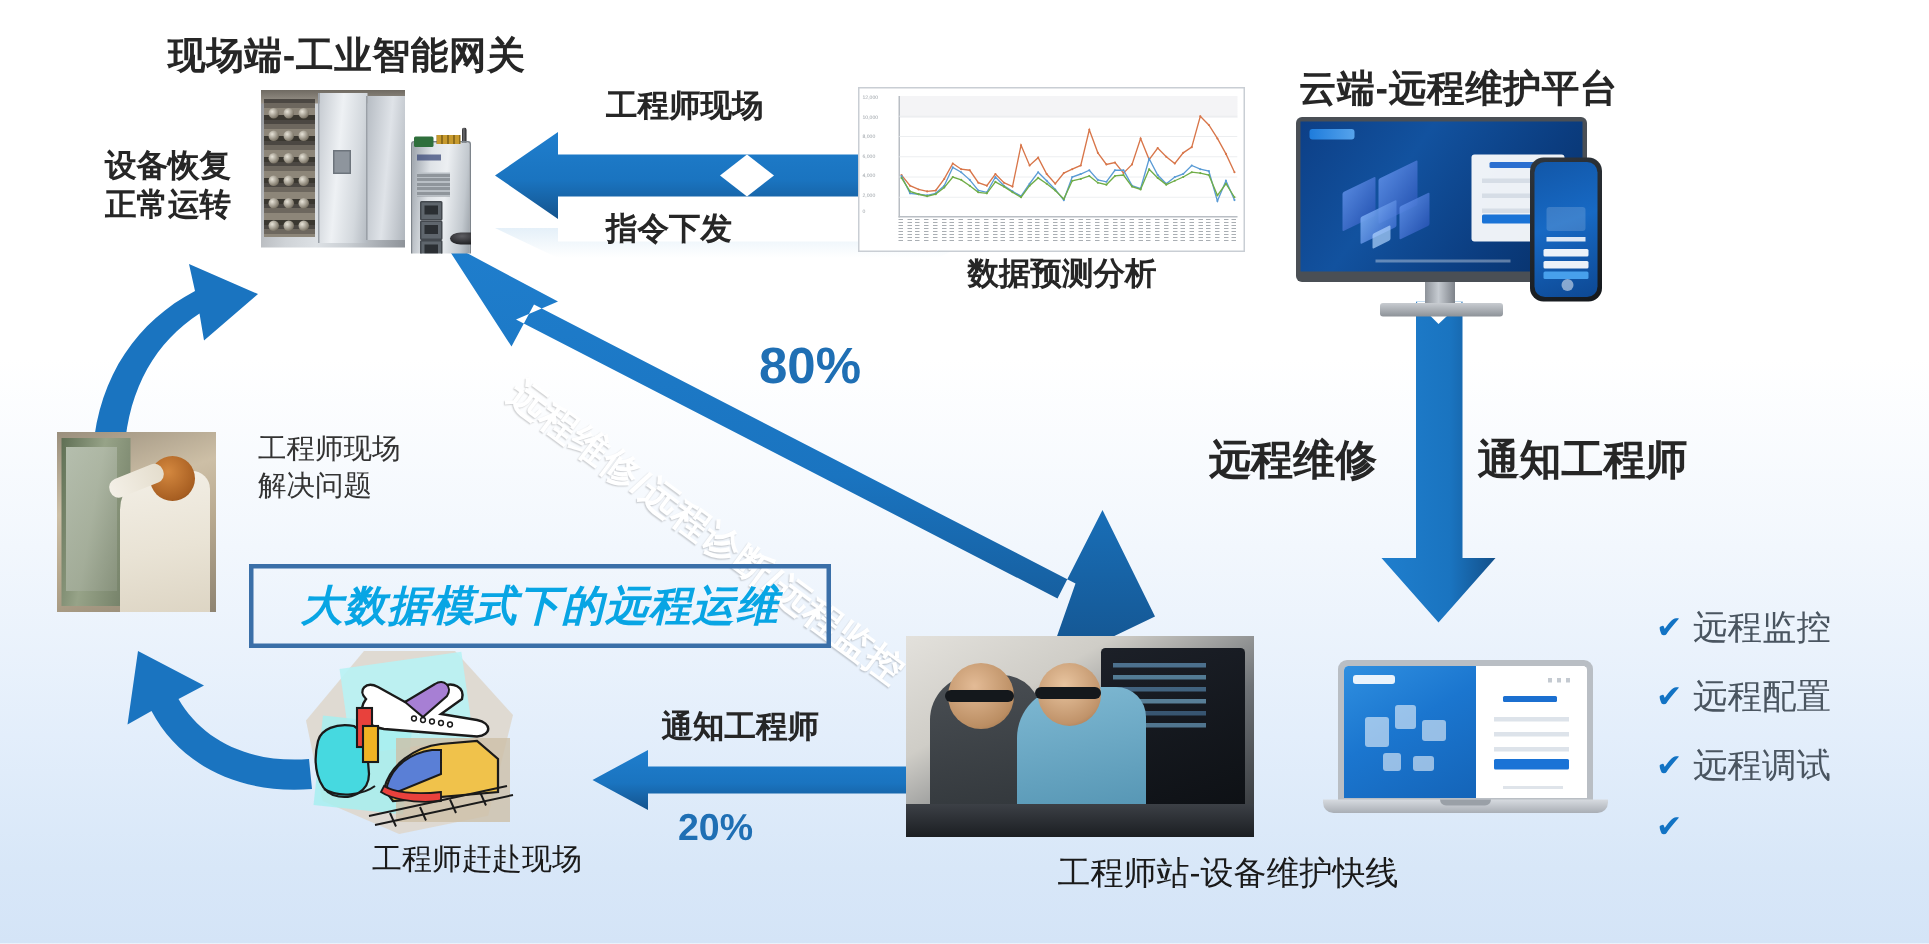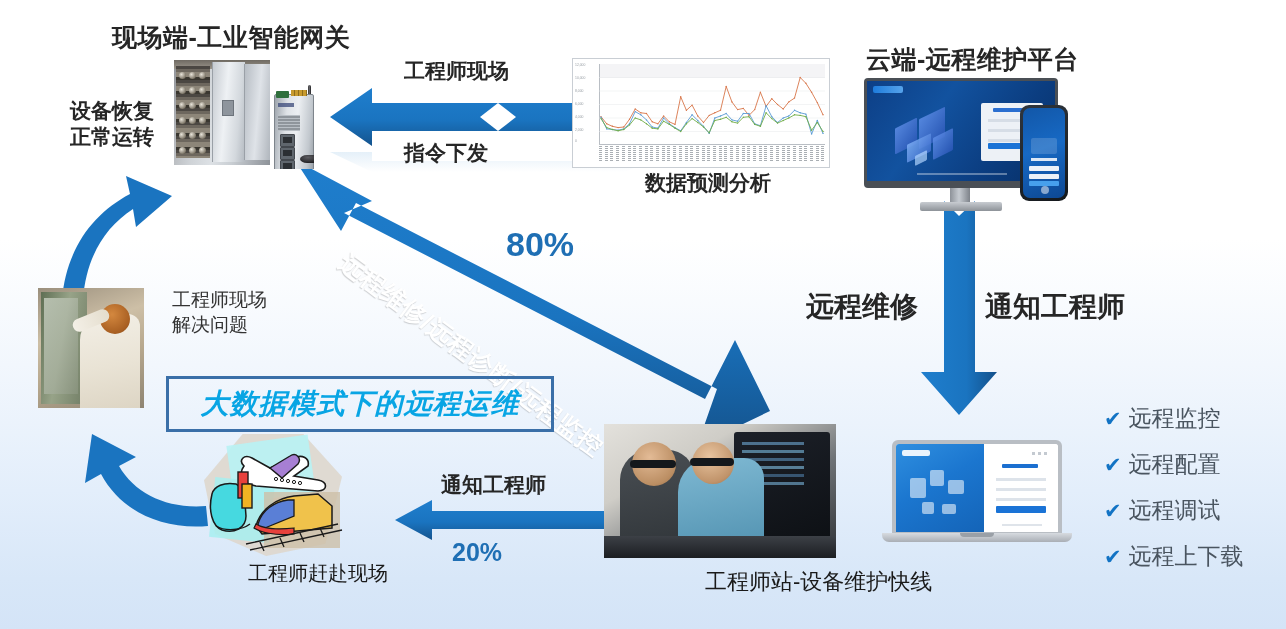--- a/index.html
+++ b/index.html
@@ -642,15 +642,14 @@
   <div class="check-row">
     <span class="tick">✔</span>
     <span class="ctext">远程配置</span>
   </div>
   <div class="check-row">
     <span class="tick">✔</span>
     <span class="ctext">远程调试</span>
   </div>
   <div class="check-row">
     <span class="tick">✔</span>
-    <span class="ctext">远程上下载</span>
   </div>
 </div>
 
 </body></html>

